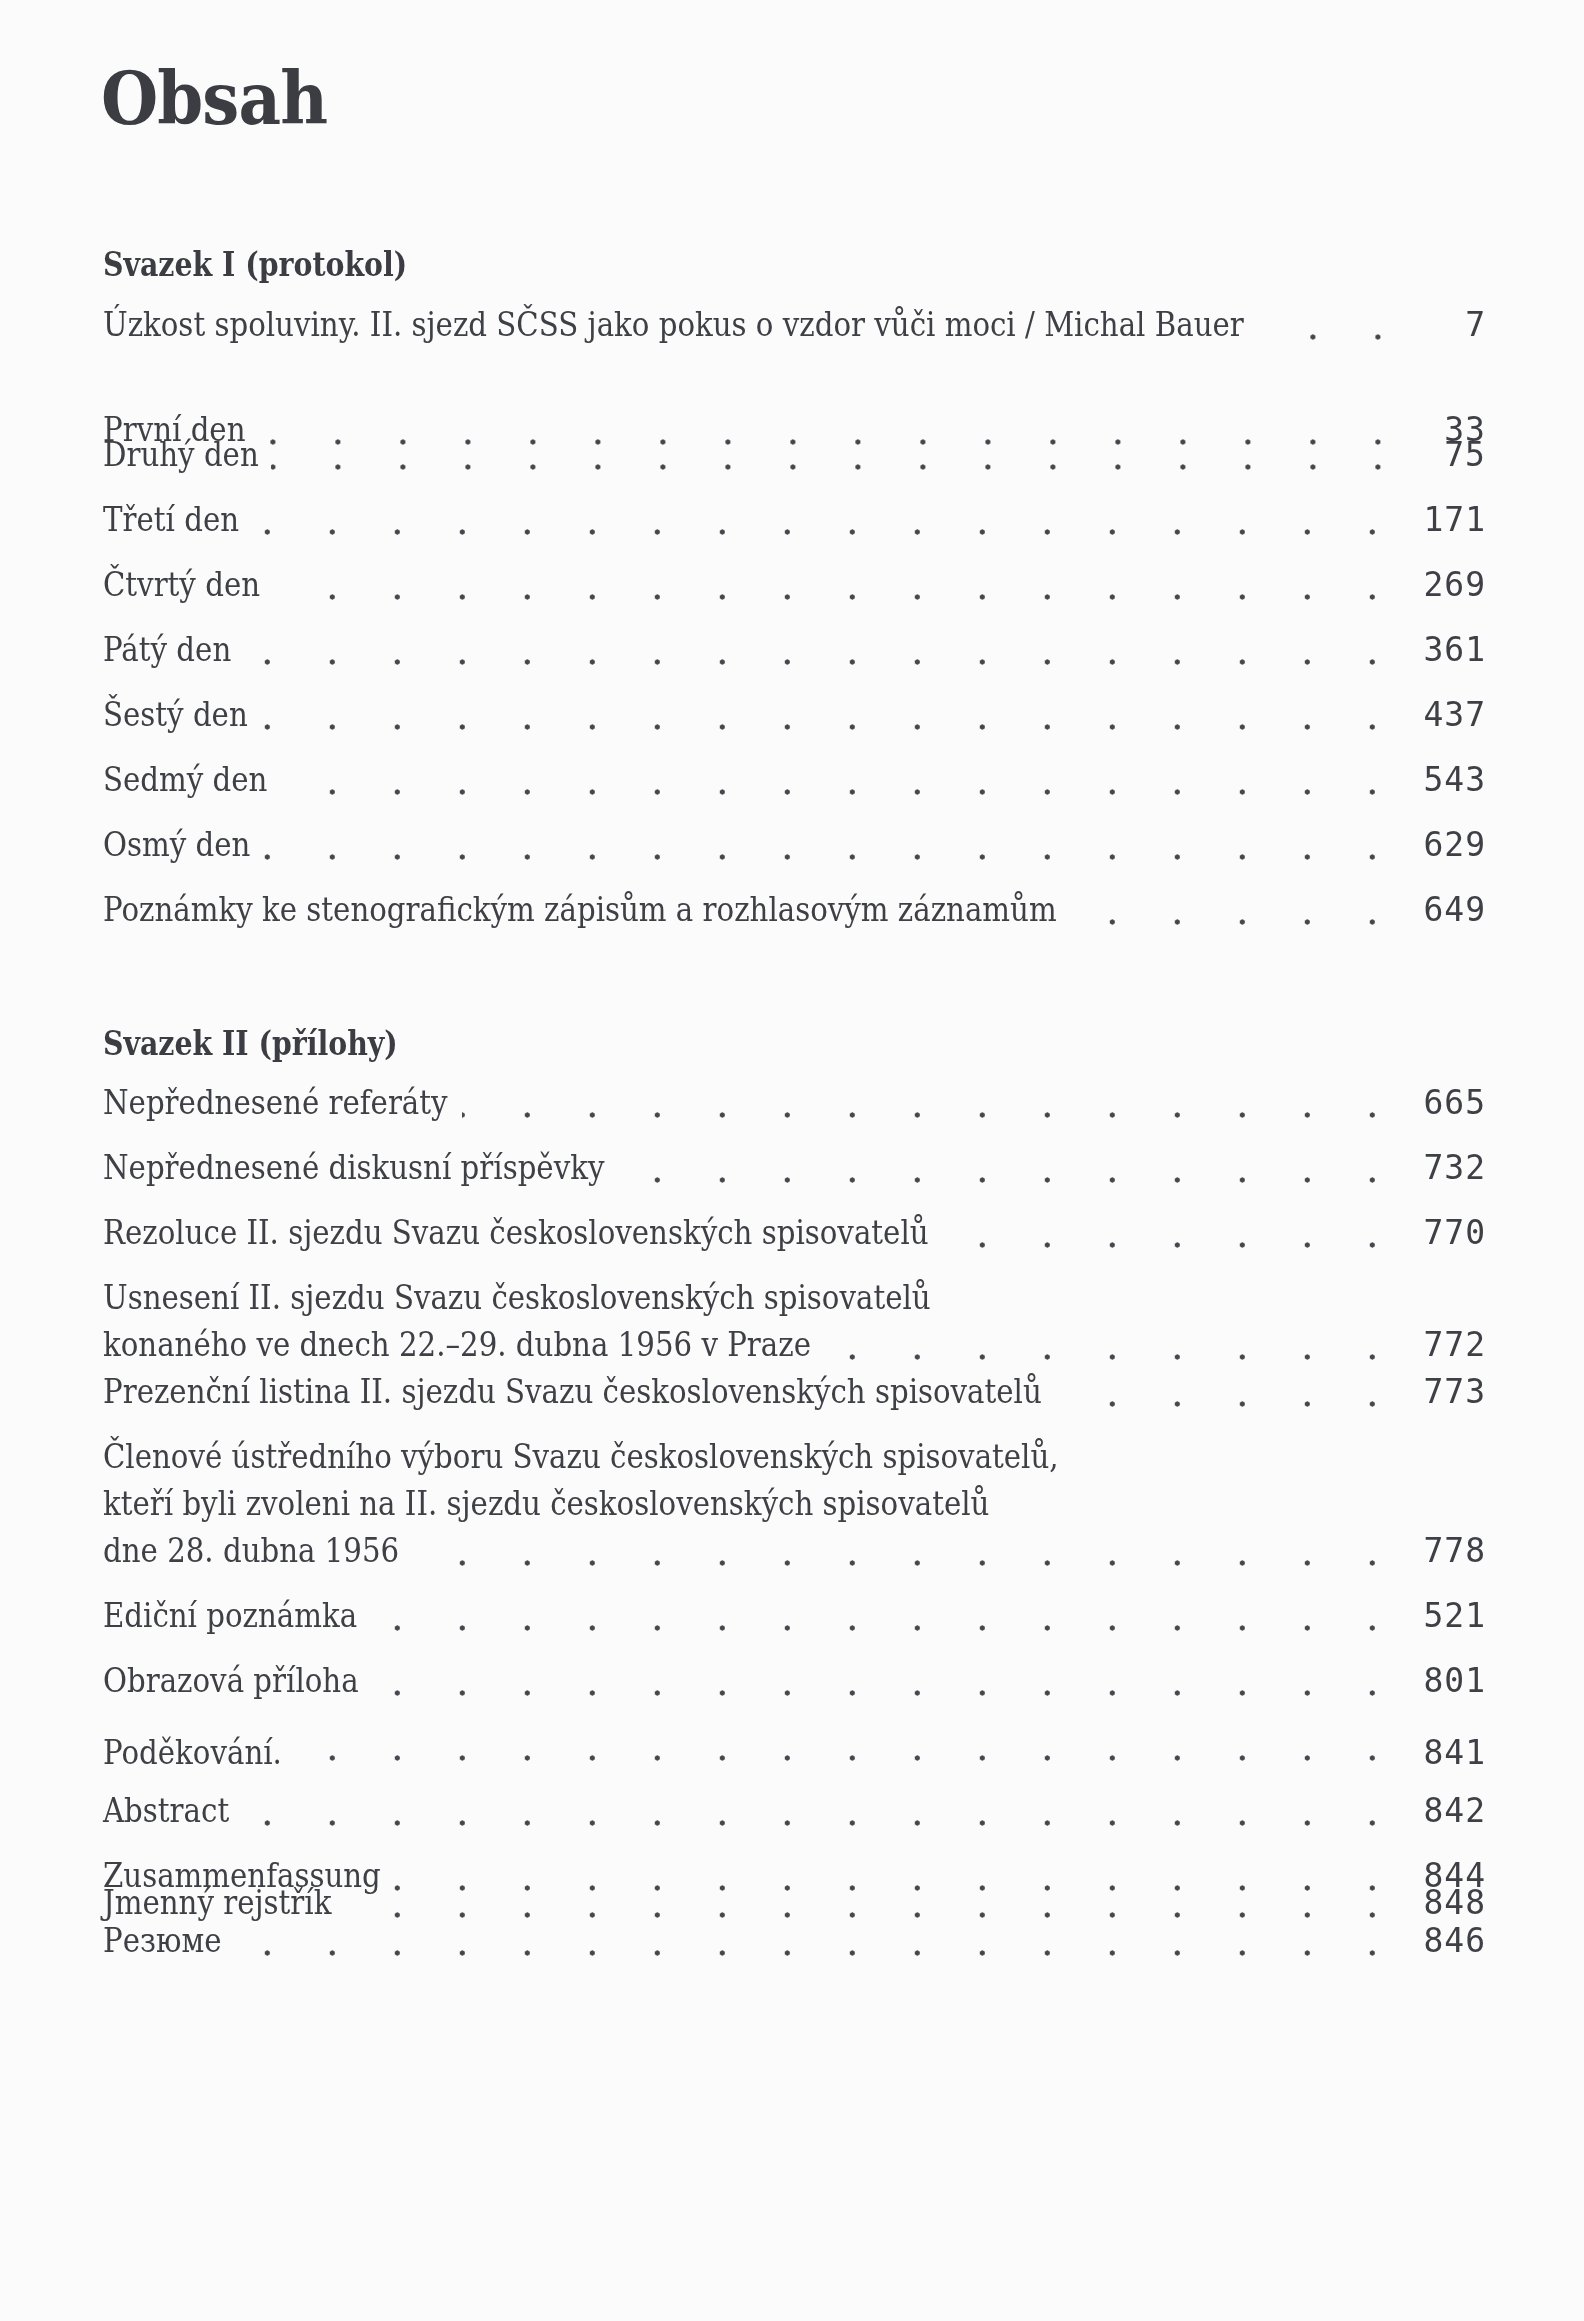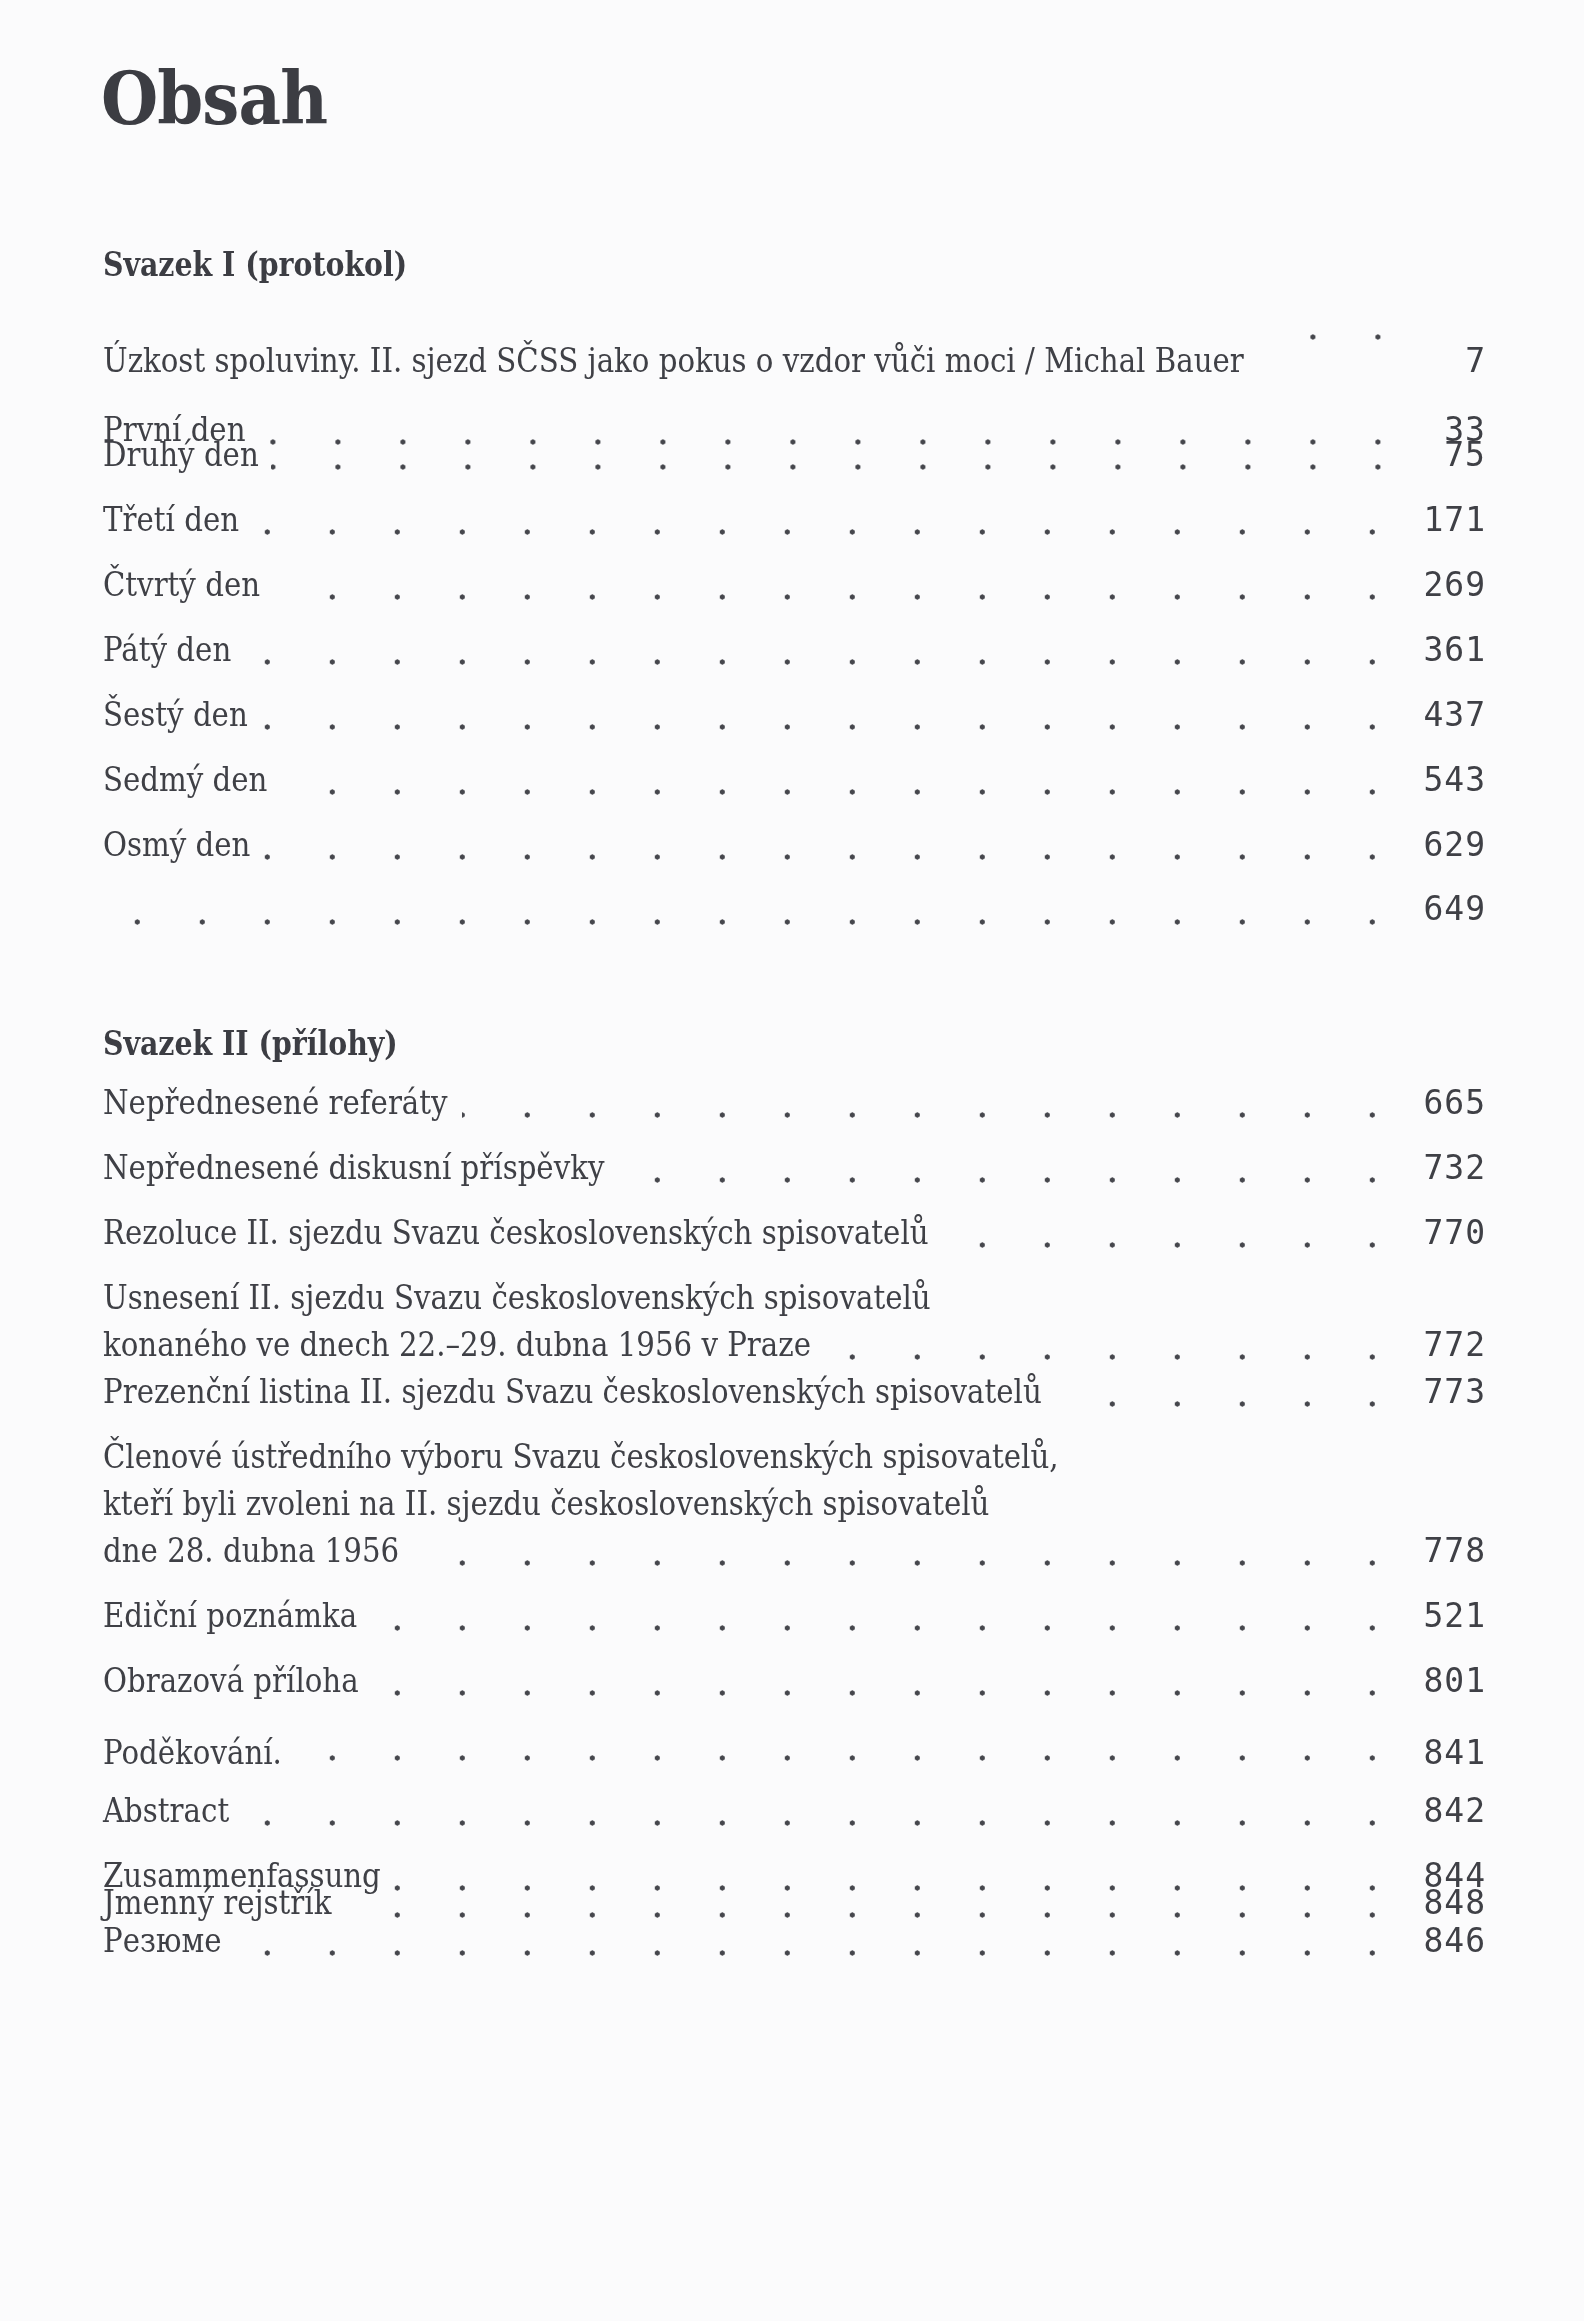--- a/index.html
+++ b/index.html
@@ -42,21 +42,21 @@
   }
 </style>
 </head>
 <body>
 
 <div class="page-title">Obsah</div>
 <div id="toc">
     <div class="section-heading" style="top: 245px;">Svazek I (protokol)</div>
     <div class="toc-entry" style="top: 304px;">
       <div class="entry-line" style="height: 47px;">
-        <span class="text-wrap" style="width: 1155px; margin-top: 36px;"><span class="entry-text">Úzkost spoluviny. II. sjezd SČSS jako pokus o vzdor vůči moci / Michal Bauer</span></span>
+        <span class="text-wrap" style="width: 1155px;"><span class="entry-text">Úzkost spoluviny. II. sjezd SČSS jako pokus o vzdor vůči moci / Michal Bauer</span></span>
         <span class="leader"></span>
         <span class="page-num">7</span>
       </div>
     </div>
     <div class="toc-entry" style="top: 369px; margin-top: 40px;">
       <div class="entry-line" style="height: 47px;">
         <span class="text-wrap" style="width: 144px;"><span class="entry-text">První den</span></span>
         <span class="leader"></span>
         <span class="page-num">33</span>
       </div>
@@ -105,20 +105,21 @@
     </div>
     <div class="toc-entry" style="top: 824px;">
       <div class="entry-line" style="height: 47px;">
         <span class="text-wrap" style="width: 149px;"><span class="entry-text">Osmý den</span></span>
         <span class="leader"></span>
         <span class="page-num">629</span>
       </div>
     </div>
     <div class="toc-entry" style="top: 889px;">
       <div class="entry-line" style="height: 47px;">
+        <span class="text-wrap" style="width: 965px;"><span class="entry-text">Poznámky ke stenografickým zápisům a rozhlasovým záznamům</span></span>
         <span class="leader"></span>
         <span class="page-num">649</span>
       </div>
     </div>
     <div class="section-heading" style="top: 1024px;">Svazek II (přílohy)</div>
     <div class="toc-entry" style="top: 1082px;">
       <div class="entry-line" style="height: 47px;">
         <span class="text-wrap" style="width: 349px;"><span class="entry-text">Nepřednesené referáty</span></span>
         <span class="leader"></span>
         <span class="page-num">665</span>

